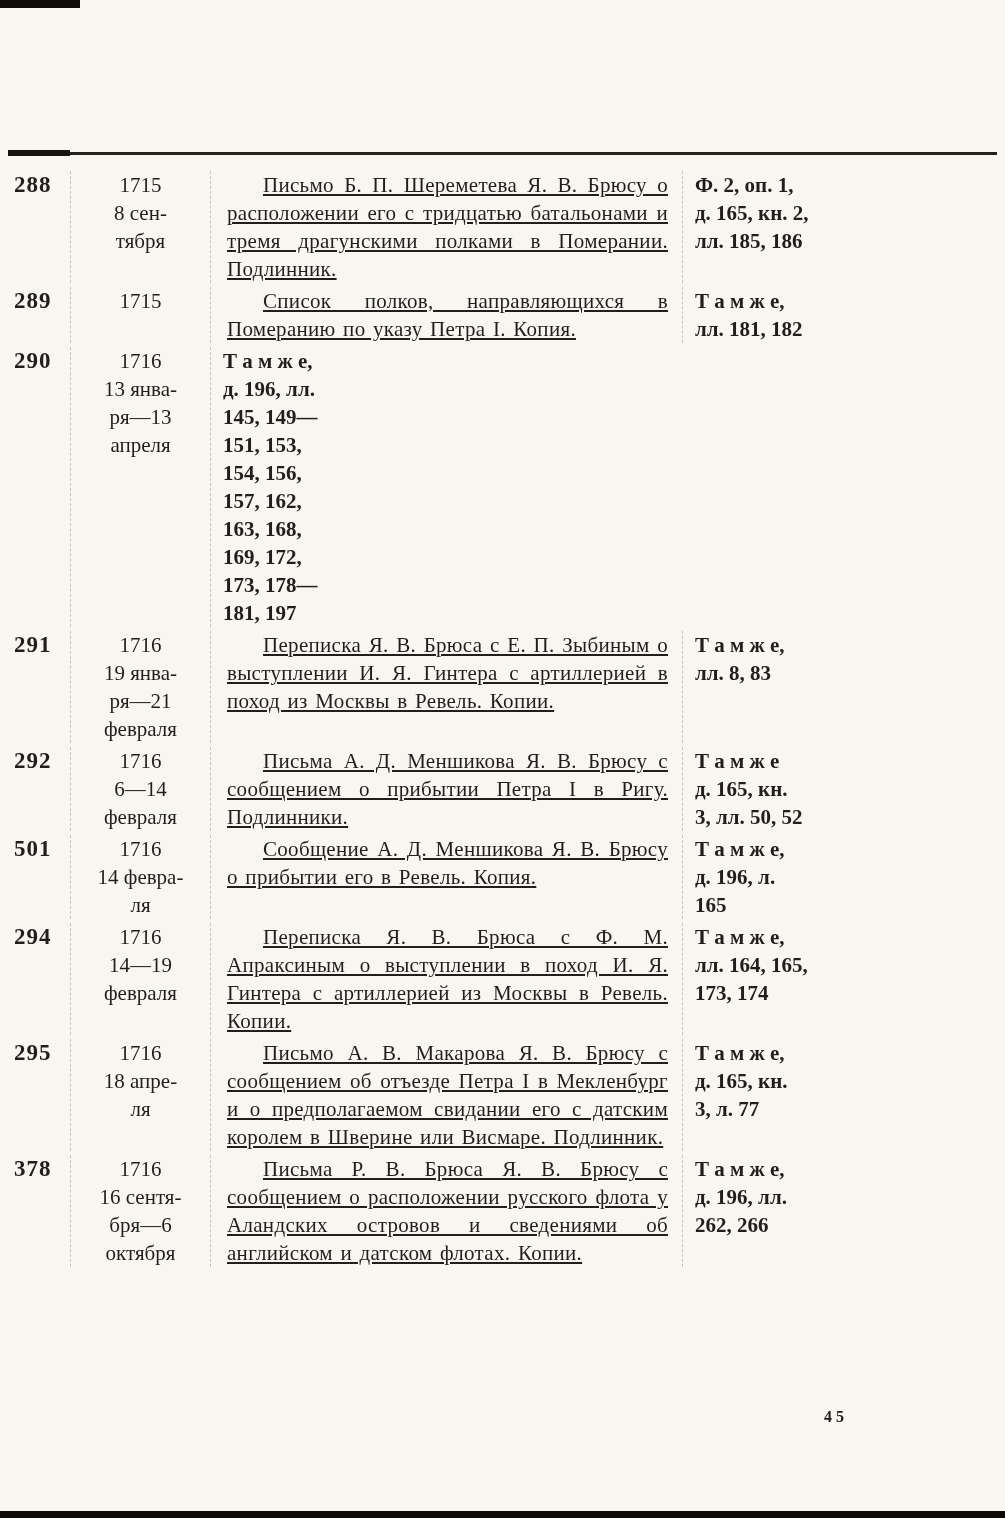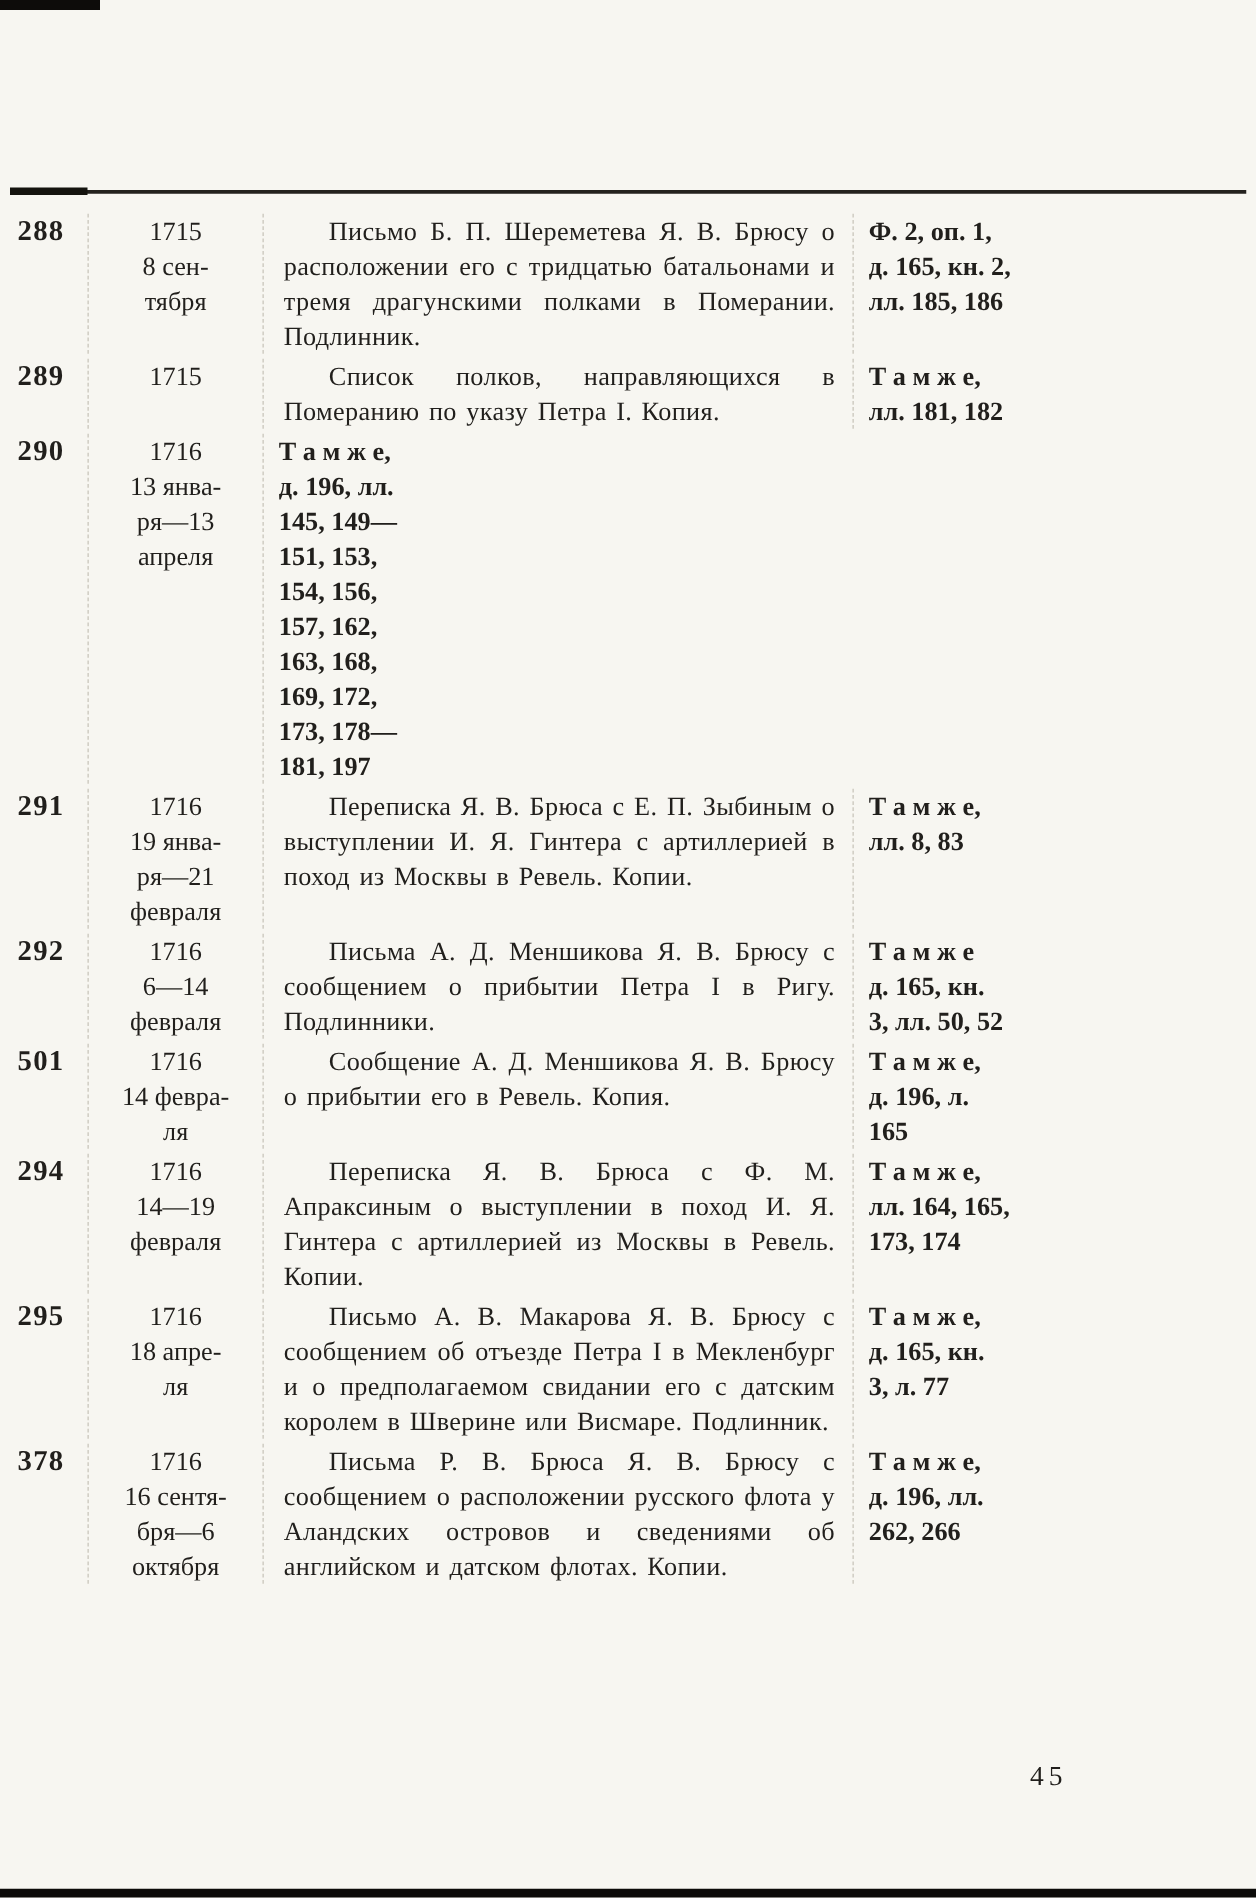--- a/index.html
+++ b/index.html
@@ -63,34 +63,35 @@
     padding: 0 4px;
   }
   .cell-desc {
     width: 472px;
     text-align: justify;
     text-indent: 36px;
     padding: 0 14px 0 16px;
     letter-spacing: 0.3px;
     word-spacing: 2px;
     border-left: 1px dashed #c8c4b9;
+    text-decoration: underline;
   }
   .cell-ref {
     flex: 1;
     white-space: pre-line;
     padding-left: 12px;
     border-left: 1px dashed #c8c4b9;
     font-weight: bold;
   }
   .page-number {
     position: absolute;
     top: 1408px;
     left: 824px;
-    font-size: 22px;
-    font-weight: 400;
+    font-size: 16px;
+    font-weight: 700;
     letter-spacing: 4px;
   }
   .bottom-bar {
     position: absolute;
     bottom: 0; left: 0;
     width: 100%; height: 7px;
     background: #0c0b09;
   }
 </style>
 </head>

